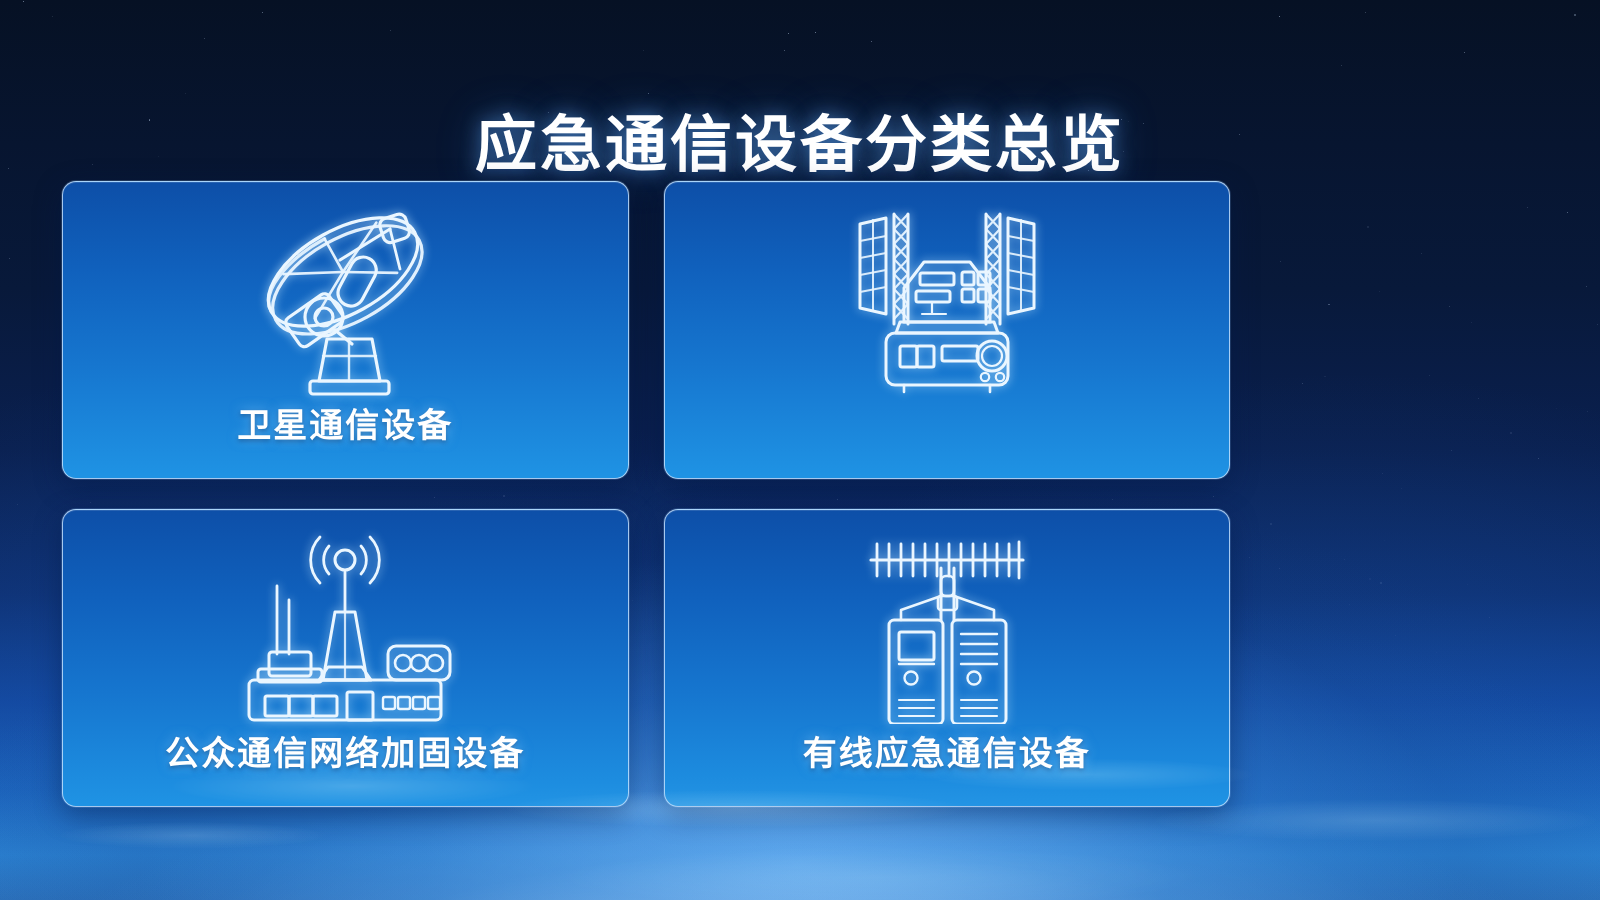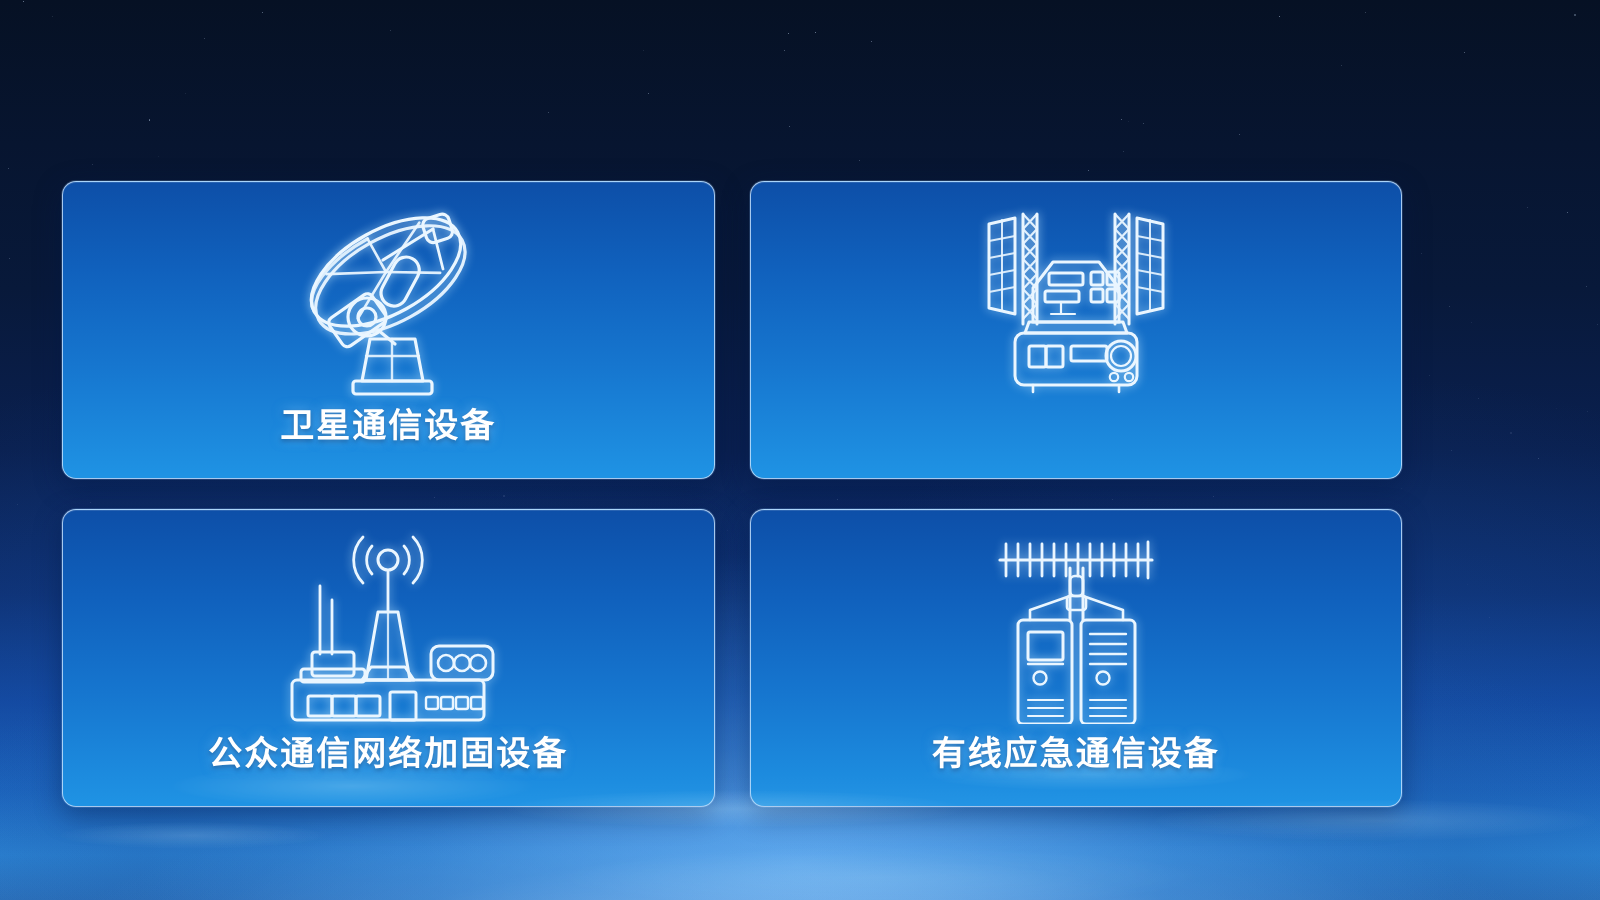--- a/index.html
+++ b/index.html
@@ -85,21 +85,21 @@
       0 0 42px rgba(60,140,230,0.40),
       0 3px 6px rgba(0,20,60,0.55);
     white-space: nowrap;
   }
 
   
   .grid {
     position: absolute;
     left: 62px;
     top: 181px;
-    width: 1340px;
+    width: 1168px;
     display: grid;
     grid-template-columns: 1fr 1fr;
     grid-template-rows: 298px 298px;
     gap: 30px 35px;
   }
   .card {
     position: relative;
     border-radius: 14px;
     border: 1.5px solid rgba(205,230,255,0.80);
     background: linear-gradient(180deg, #0d4fa8 0%, #1061bd 30%, #1676cf 62%, #1f93e4 100%);
@@ -285,20 +285,21 @@
       <div class="star" style="left: 166.2px; top: 358.9px; width: 1px; height: 1px; opacity: 0.326;"></div>
       <div class="star" style="left: 236.6px; top: 350.9px; width: 1px; height: 1px; opacity: 0.32;"></div>
       <div class="star" style="left: 842.3px; top: 191.2px; width: 1.6px; height: 1.6px; opacity: 0.301;"></div>
       <div class="star" style="left: 158.3px; top: 156px; width: 1px; height: 1px; opacity: 0.087;"></div>
       <div class="star" style="left: 1043.3px; top: 532.9px; width: 1px; height: 1px; opacity: 0.161;"></div>
       <div class="star" style="left: 784.1px; top: 50.1px; width: 1px; height: 1px; opacity: 0.411;"></div>
       <div class="star" style="left: 778.4px; top: 191.3px; width: 1px; height: 1px; opacity: 0.276;"></div>
       <div class="star" style="left: 51.6px; top: 16.4px; width: 1px; height: 1px; opacity: 0.158;"></div>
     </div>
 
+  <h1 class="title">应急通信设备分类总览</h1>
 
   <div class="grid">
 
     <div class="card">
       <div class="card-icon">
         <svg width="210" height="200" viewBox="0 0 210 200" fill="none" stroke="#eaf6ff" stroke-width="3.2" stroke-linejoin="round" stroke-linecap="round">
 
           <g transform="rotate(-29 103 76)">
             <ellipse cx="103" cy="76" rx="82" ry="42"></ellipse>
             <ellipse cx="103" cy="76" rx="82" ry="42" transform="translate(0,9)" stroke-opacity="0.95"></ellipse>

